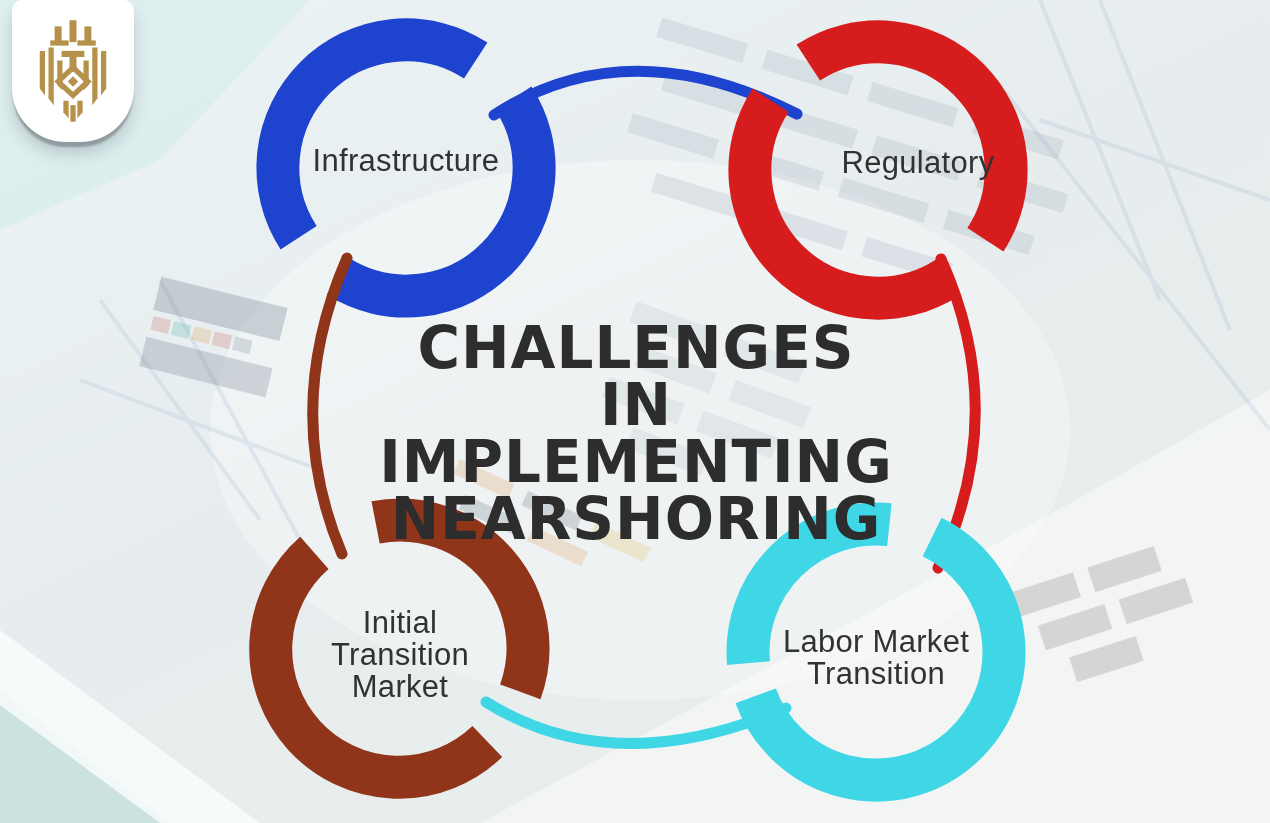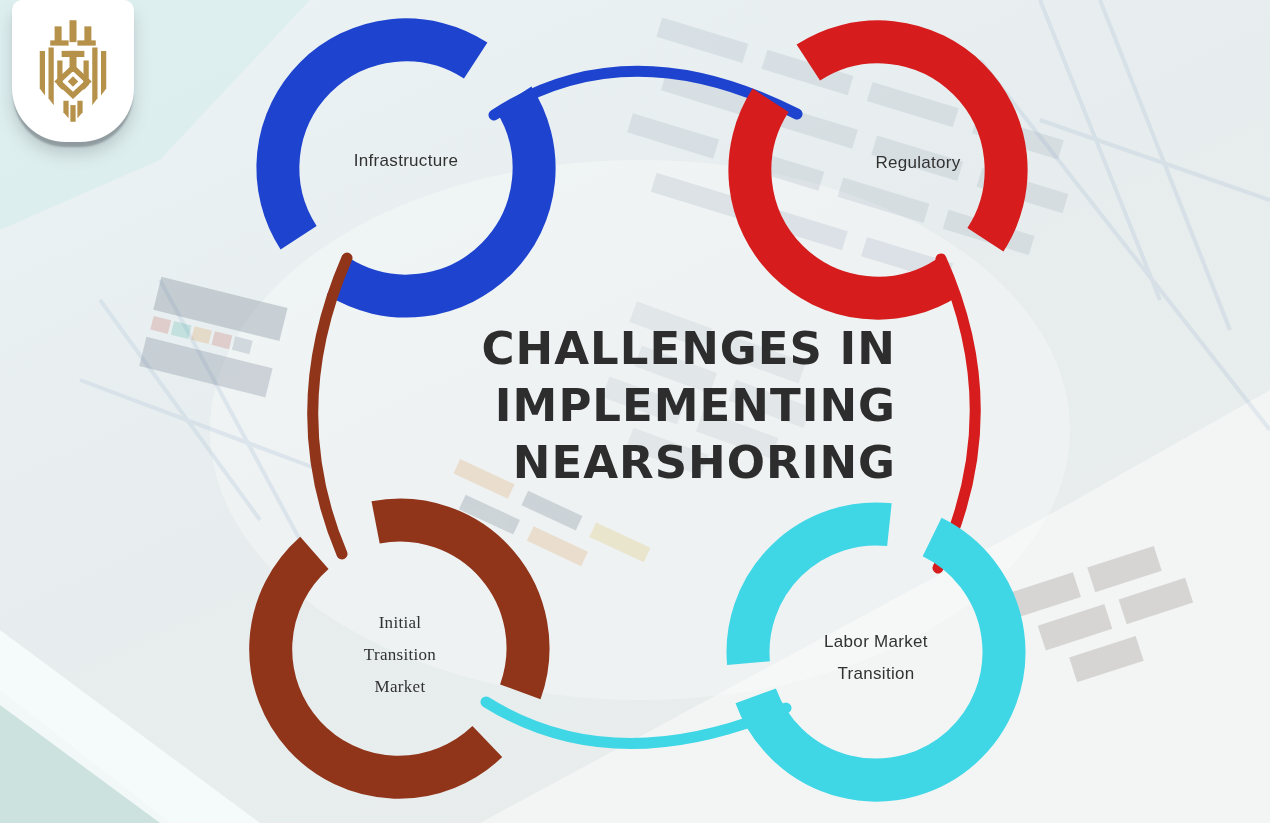--- a/index.html
+++ b/index.html
@@ -13,34 +13,34 @@
   .logo-badge{
     position:absolute;left:12px;top:0;width:122px;height:142px;
     background:#ffffff;border-radius:10px 10px 54px 54px;
     box-shadow:0 6px 2px -1px rgba(105,115,120,.55),0 12px 16px rgba(105,115,120,.3);
     display:flex;align-items:center;justify-content:center;
   }
   .logo-badge svg{position:static;}
   
   .title{
     position:absolute;left:376px;top:320px;width:520px;
-    text-align:right;color:#2d2d2d;
+    text-align:center;color:#2d2d2d;
     font-family:"DejaVu Sans","Liberation Sans",sans-serif;
-    font-weight:bold;font-size:45px;line-height:57px;letter-spacing:1px;
+    font-weight:bold;font-size:58px;line-height:57px;letter-spacing:1px;
   }
   .title span{display:block;}
   
   .node-label{
     position:absolute;text-align:center;color:#323232;
-    font-size:17px;line-height:32px;font-weight:500;letter-spacing:.3px;
+    font-size:31px;line-height:32px;font-weight:500;letter-spacing:.3px;
   }
   .node-label span{display:block;}
   .label-infrastructure{left:246px;top:145px;width:320px;}
   .label-regulatory{left:758px;top:147px;width:320px;}
-  .label-transition{left:250px;top:607px;width:300px;font-family:Liberation Serif, serif;}
+  .label-transition{left:250px;top:607px;width:300px;}
   .label-labor{left:716px;top:626px;width:320px;}
   .ring{fill:none;stroke-width:43;stroke-linecap:butt;}
   .connector{fill:none;stroke-width:11;stroke-linecap:round;}
 </style>
 </head>
 <body>
 
 <div class="stage">
 
   <svg width="1270" height="823" viewBox="0 0 1270 823">

